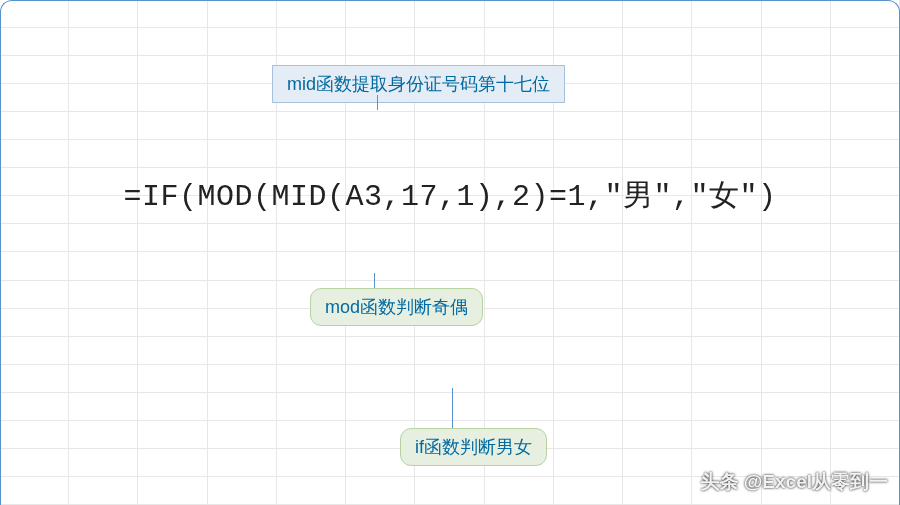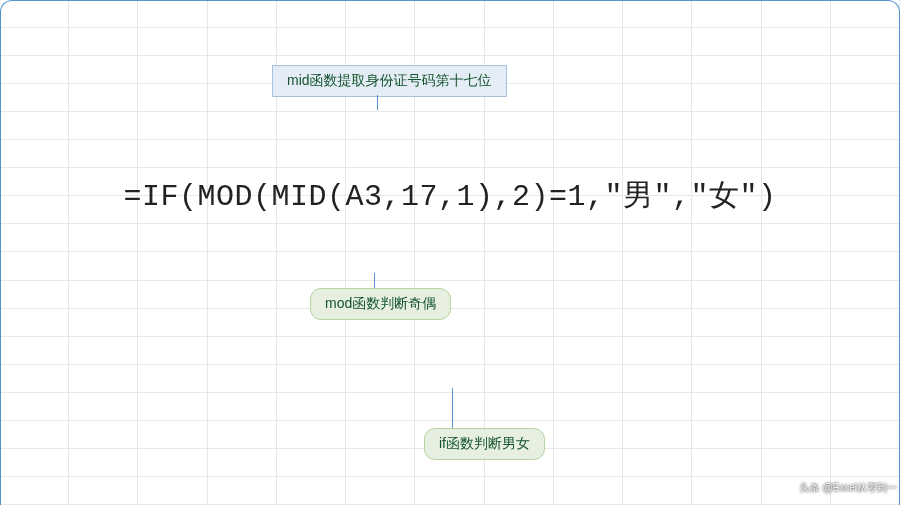--- a/index.html
+++ b/index.html
@@ -30,22 +30,22 @@
     width: 100%;
     text-align: center;
     font-family: "Consolas", "Courier New", monospace;
     font-size: 30px;
     color: #222;
     letter-spacing: 0.5px;
   }
   .label-box {
     position: absolute;
     padding: 6px 14px;
-    font-size: 14px;
-    color: #14532d;
+    font-size: 18px;
+    color: #0369a1;
     border: 1px solid;
     white-space: nowrap;
   }
   .label-blue {
     background: #e4edf5;
     border-color: #a6c1dc;
   }
   .label-green {
     background: #e7f0e0;
     border-color: #b7d3a1;
@@ -146,31 +146,31 @@
     position: absolute;
     width: 0;
     border-left: 1.5px solid #5693d0;
   }
   .stem-top { top: 95px; left: 377px; height: 15px; }
   .stem-mid { top: 273px; left: 374px; height: 15px; }
   .stem-big { top: 388px; left: 452px; height: 40px; }
 
   .watermark {
     position: absolute;
-    right: 3px;
+    right: 12px;
     bottom: 10px;
-    font-size: 10px;
+    font-size: 19px;
     color: rgba(255,255,255,0.92);
     text-shadow: 0 0 3px rgba(0,0,0,0.6), 0 0 2px rgba(0,0,0,0.6);
-    font-weight: 400;
+    font-weight: 700;
   }
 
   .lbl-blue { top: 65px; left: 272px; }
   .lbl-green1 { top: 288px; left: 310px; }
-  .lbl-green2 { top: 428px; left: 400px; margin-left: 24px; }
+  .lbl-green2 { top: 428px; left: 400px; }
 </style>
 </head>
 <body>
 
 <div class="grid">
     <div></div>
     <div></div>
     <div></div>
     <div></div>
     <div></div>

